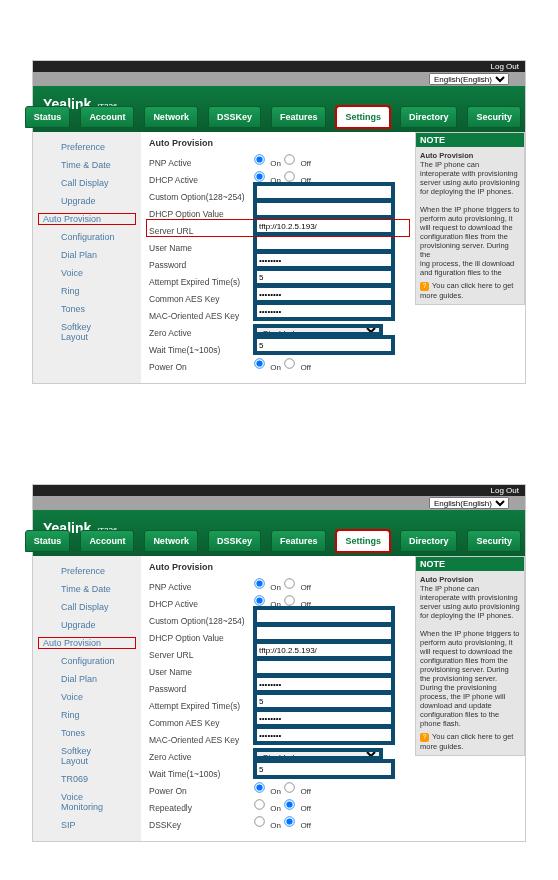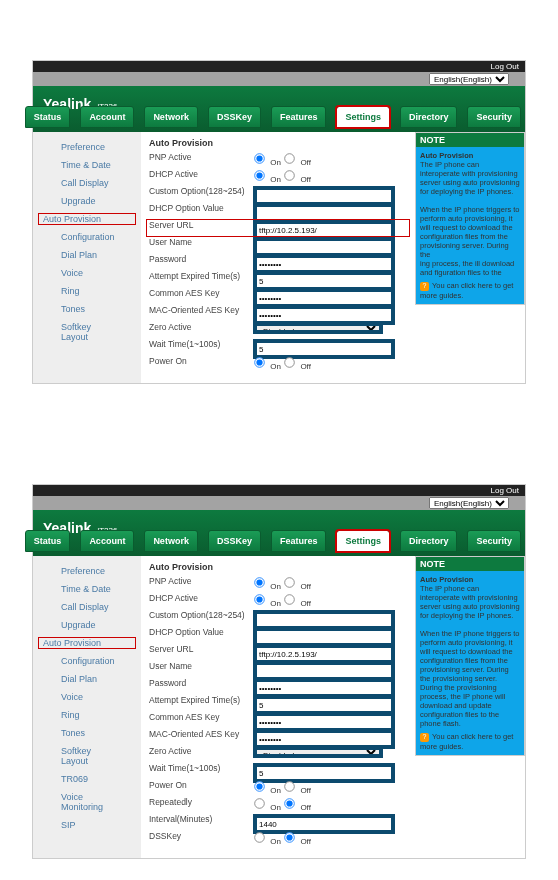--- a/index.html
+++ b/index.html
@@ -14,28 +14,28 @@
   .tabs{position:absolute;right:4px;bottom:4px;display:flex;gap:10px}
   .tab{background:linear-gradient(#1a9c56,#0d7a3f);color:#fff;font-size:9px;font-weight:bold;padding:5px 8px;border-radius:3px 3px 0 0;cursor:pointer;border:1px solid #0a5c2f}
   .tab.active{background:#fff;color:#0d7a3f}
   .tab.hl{outline:2px solid #c00;outline-offset:-1px}
   .content{display:flex;background:#fff}
   .sidebar{width:108px;background:#eee;padding:6px 0;min-height:200px}
   .sb{padding:4px 28px;color:#4a7aa5;font-size:9px;cursor:pointer}
   .sb.hl{outline:1.5px solid #c00;outline-offset:-2px;margin:2px 4px;padding:2px 6px}
   .main{flex:1;padding:6px 8px 10px;position:relative}
   .sect{font-weight:bold;font-size:9px;margin-bottom:4px}
-  .row{display:flex;align-items:flex-start;height:16px;margin:1px 0}
+  .row{display:flex;align-items:flex-end;height:16px;margin:1px 0}
   .row .lbl{width:104px;font-size:8.5px;color:#444}
   .row .ctl{flex:1}
   .row input[type=text],.row input[type=password],.row select{font-size:8px;height:12px;width:130px;border:4px solid #0c4a6e;padding:0 2px}
   .row .ctl.radio{font-size:8px;color:#333}
   .row .ctl.radio input{margin:0 2px 0 0;transform:scale(.8)}
   .row.hl{outline:1.5px solid #c00;padding:0 2px;margin:1px -2px}
-  .note{width:100px;background:#0ea5e9;border:1px solid #ccc;padding:4px;font-size:7.5px;color:#333;align-self:flex-start}
+  .note{width:100px;background:#e5e5e5;border:1px solid #ccc;padding:4px;font-size:7.5px;color:#333;align-self:flex-start}
   .note h4{background:#0d7a3f;color:#fff;margin:-4px -4px 4px;padding:2px 4px;font-size:9px}
   .note b{font-weight:bold}
   .note .tip{margin-top:4px}
   .note .tip::before{content:"?";display:inline-block;background:#f90;color:#fff;width:9px;height:9px;text-align:center;font-size:7px;border-radius:2px;margin-right:3px}
   .callout{position:absolute;background:#fff;border:2px solid #c8a;border-radius:8px;padding:6px 10px;font-size:9.5px;color:#333;box-shadow:0 0 0 1px #e8d8e8 inset;z-index:5}
   .callout b{color:#c00;font-weight:bold}
 </style>
 </head>
 <body>
 
@@ -221,24 +221,20 @@
         </div>
       <div class="row">
           <div class="lbl">Power On</div>
           <div class="ctl radio"><input type="radio" checked="" style=""> <span>On</span> <input type="radio" style=""> <span>Off</span></div>
         </div>
       <div class="row">
           <div class="lbl">Repeatedly</div>
           <div class="ctl radio"><input type="radio" style=""> <span>On</span> <input type="radio" checked="" style=""> <span>Off</span></div>
         </div>
       <div class="row">
-          <div class="lbl">Interval(Minutes)</div>
-          <div class="ctl"><input type="text" value="1440" style=""></div>
-        </div>
-      <div class="row">
           <div class="lbl">DSSKey</div>
           <div class="ctl radio"><input type="radio" style=""> <span>On</span> <input type="radio" checked="" style=""> <span>Off</span></div>
         </div>
 
     </div>
     <div class="note">
       <h4>NOTE</h4>
       <b>Auto Provision</b><br>
       <span>The IP phone can interoperate with provisioning server using auto provisioning for deploying the IP phones.</span><br><br>
       <span>When the IP phone triggers to perform auto provisioning, it will request to download the configuration files from the provisioning server. During the</span> <span>provisioning server. During the provisioning process, the IP phone will download and update configuration files to the phone flash.</span>

